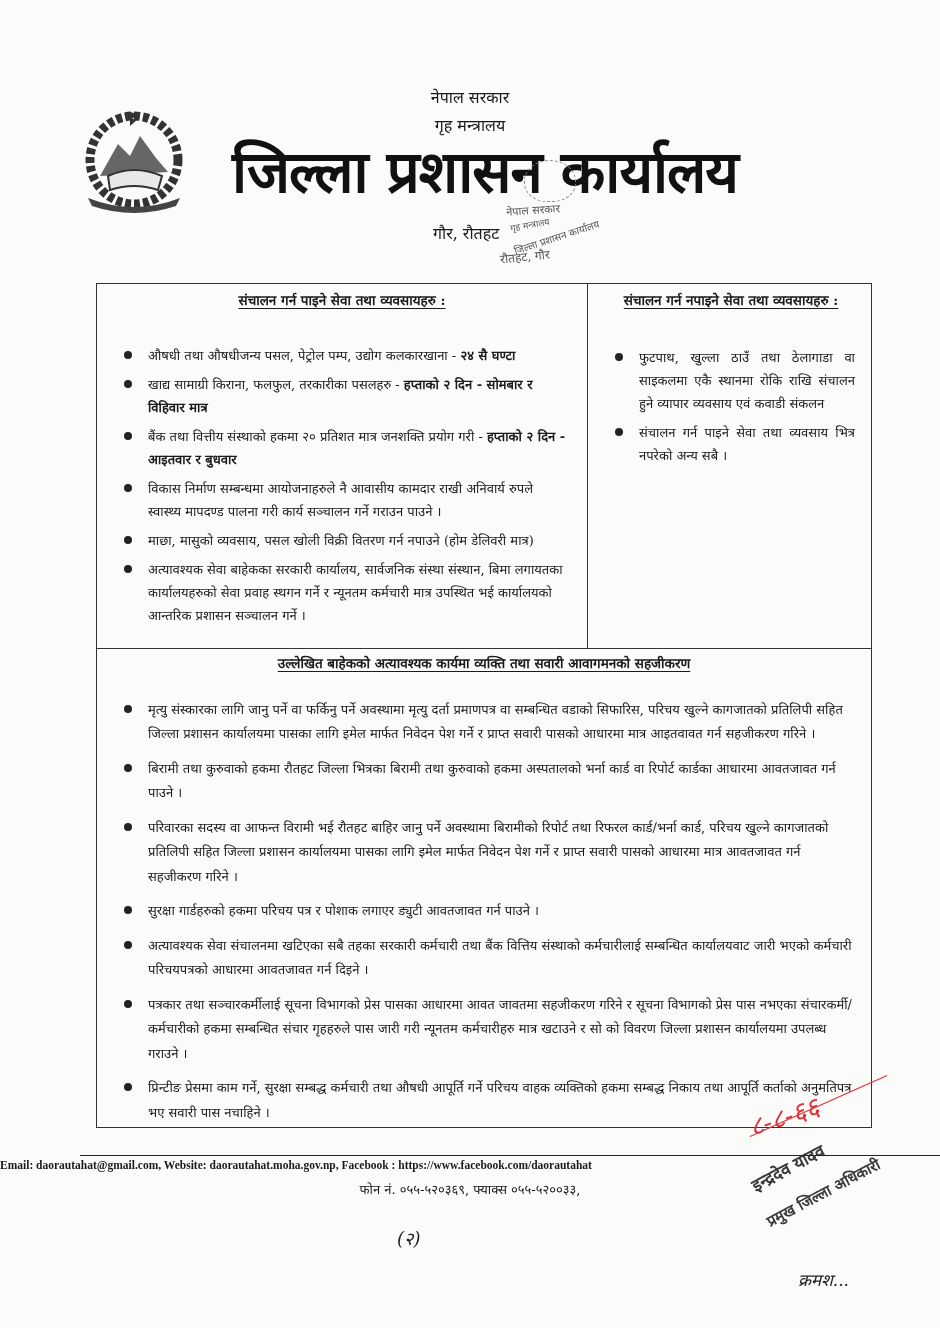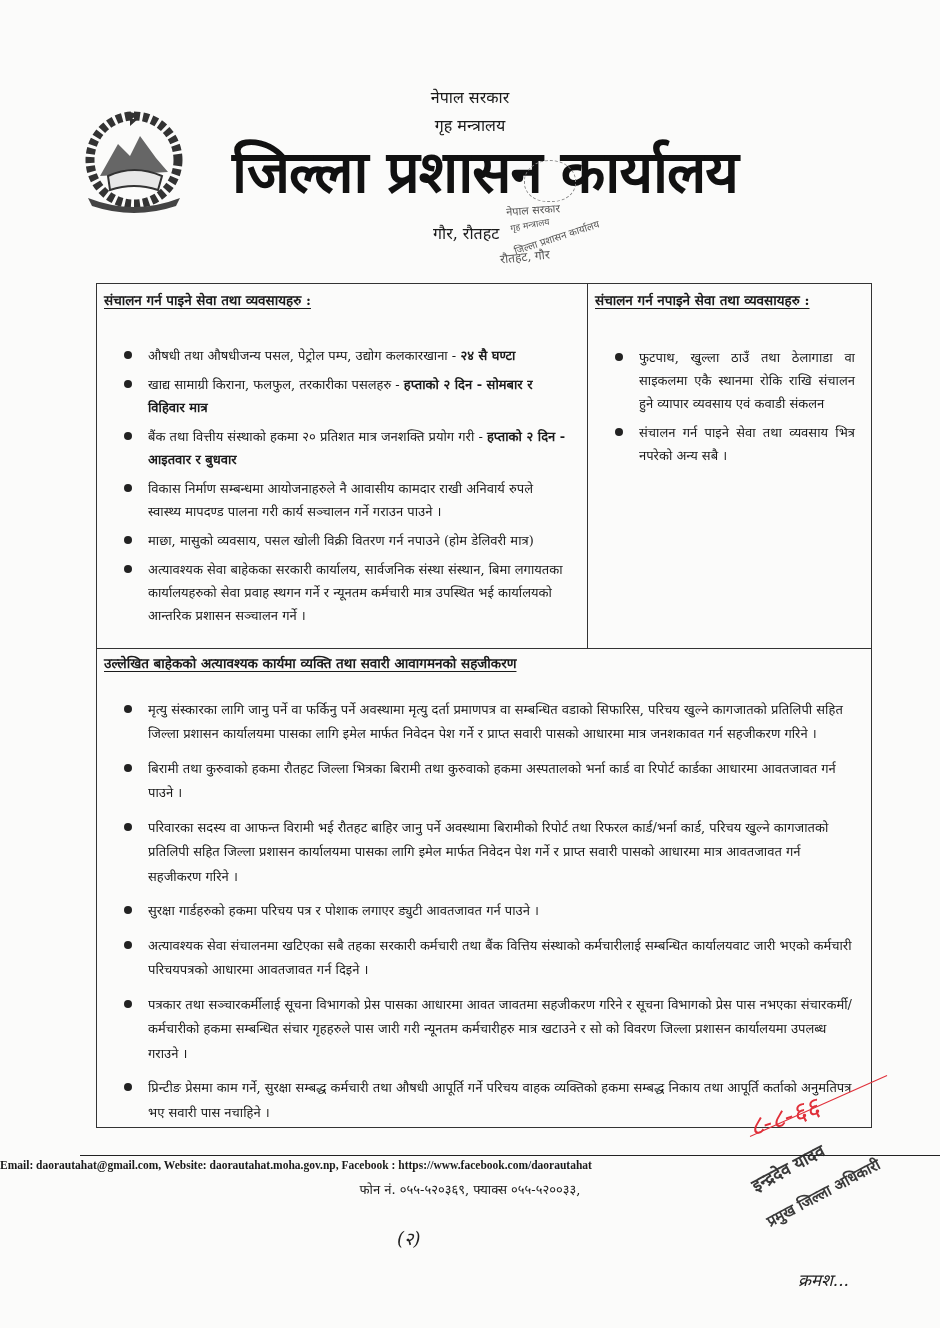--- a/index.html
+++ b/index.html
@@ -20,21 +20,21 @@
   .stamp .s1 { position: absolute; left: 8px; top: 42px; font-size: 11px; transform: rotate(-4deg); }
   .stamp .s2 { position: absolute; left: 12px; top: 58px; font-size: 9px; transform: rotate(-10deg); }
   .stamp .s3 { position: absolute; left: 14px; top: 70px; font-size: 10px; transform: rotate(-18deg); }
   .stamp .s4 { position: absolute; left: 2px; top: 88px; font-size: 12px; transform: rotate(-6deg); }
   .stamp .emblem { position: absolute; left: 26px; top: 0; width: 50px; height: 40px; border: 1px dashed #888; border-radius: 50% 50% 45% 45%; }
 
   .table { left: 96px; top: 283px; width: 776px; height: 845px; border: 1.5px solid #333; box-sizing: border-box; }
   .vdiv { left: 587px; top: 283px; width: 0; height: 365px; border-left: 1.5px solid #333; }
   .hdiv { left: 96px; top: 648px; width: 776px; height: 0; border-top: 1.5px solid #333; }
 
-  .sec-head { font-size: 13.5px; font-weight: bold; text-decoration: underline; text-underline-offset: 3px; }
+  .sec-head { font-size: 13.5px; font-weight: bold; text-decoration: underline; text-underline-offset: 3px; text-align: center; }
   ul.blist { list-style: none; margin: 12px; padding: 0; }
   ul.blist li { position: relative; padding-left: 32px; }
   ul.blist li .dot { position: absolute; left: 8px; top: 7px; width: 8px; height: 8px; border-radius: 50%; background: #222; }
   .leftcol { left: 104px; top: 289px; width: 476px; font-size: 13px; line-height: 23px; }
   .leftcol ul { margin-top: 32px; }
   .leftcol li { margin-bottom: 6px; }
   .rightcol { left: 595px; top: 289px; width: 272px; font-size: 13px; line-height: 23px; }
   .rightcol ul { margin-top: 34px; }
   .rightcol li { margin-bottom: 6px; padding-left: 22px; text-align: justify; }
   .rightcol li .dot { left: 2px; }
@@ -101,21 +101,21 @@
   <div class="sec-head">संचालन गर्न नपाइने सेवा तथा व्यवसायहरु :</div>
   <ul class="blist" id="prohibited-list">
       <li><span class="dot"></span><span>फुटपाथ, खुल्ला ठाउँ तथा ठेलागाडा वा साइकलमा एकै स्थानमा रोकि राखि संचालन हुने व्यापार व्यवसाय एवं कवाडी संकलन</span></li>
       <li><span class="dot"></span><span>संचालन गर्न पाइने सेवा तथा व्यवसाय भित्र नपरेको अन्य सबै ।</span></li>
     </ul>
 </div>
 
 <div class="abs bottomsec">
   <div class="sec-head">उल्लेखित बाहेकको अत्यावश्यक कार्यमा व्यक्ति तथा सवारी आवागमनको सहजीकरण</div>
   <ul class="blist" id="movement-list">
-      <li><span class="dot"></span><span>मृत्यु संस्कारका लागि जानु पर्ने वा फर्किनु पर्ने अवस्थामा मृत्यु दर्ता प्रमाणपत्र वा सम्बन्धित वडाको सिफारिस, परिचय खुल्ने कागजातको प्रतिलिपी सहित जिल्ला प्रशासन कार्यालयमा पासका लागि इमेल मार्फत निवेदन पेश गर्ने र प्राप्त सवारी पासको आधारमा मात्र जनशकावत गर्न सहजीकरण गरिने ।</span></li>
+      <li><span class="dot"></span><span>मृत्यु संस्कारका लागि जानु पर्ने वा फर्किनु पर्ने अवस्थामा मृत्यु दर्ता प्रमाणपत्र वा सम्बन्धित वडाको सिफारिस, परिचय खुल्ने कागजातको प्रतिलिपी सहित जिल्ला प्रशासन कार्यालयमा पासका लागि इमेल मार्फत निवेदन पेश गर्ने र प्राप्त सवारी पासको आधारमा मात्र आइतवावत गर्न सहजीकरण गरिने ।</span></li>
       <li><span class="dot"></span><span>बिरामी तथा कुरुवाको हकमा रौतहट जिल्ला भित्रका बिरामी तथा कुरुवाको हकमा अस्पतालको भर्ना कार्ड वा रिपोर्ट कार्डका आधारमा आवतजावत गर्न पाउने ।</span></li>
       <li><span class="dot"></span><span>परिवारका सदस्य वा आफन्त विरामी भई रौतहट बाहिर जानु पर्ने अवस्थामा बिरामीको रिपोर्ट तथा रिफरल कार्ड/भर्ना कार्ड, परिचय खुल्ने कागजातको प्रतिलिपी सहित जिल्ला प्रशासन कार्यालयमा पासका लागि इमेल मार्फत निवेदन पेश गर्ने र प्राप्त सवारी पासको आधारमा मात्र आवतजावत गर्न सहजीकरण गरिने ।</span></li>
       <li><span class="dot"></span><span>सुरक्षा गार्डहरुको हकमा परिचय पत्र र पोशाक लगाएर ड्युटी आवतजावत गर्न पाउने ।</span></li>
       <li><span class="dot"></span><span>अत्यावश्यक सेवा संचालनमा खटिएका सबै तहका सरकारी कर्मचारी तथा बैंक वित्तिय संस्थाको कर्मचारीलाई सम्बन्धित कार्यालयवाट जारी भएको कर्मचारी परिचयपत्रको आधारमा आवतजावत गर्न दिइने ।</span></li>
       <li><span class="dot"></span><span>पत्रकार तथा सञ्चारकर्मीलाई सूचना विभागको प्रेस पासका आधारमा आवत जावतमा सहजीकरण गरिने र सूचना विभागको प्रेस पास नभएका संचारकर्मी/कर्मचारीको हकमा सम्बन्धित संचार गृहहरुले पास जारी गरी न्यूनतम कर्मचारीहरु मात्र खटाउने र सो को विवरण जिल्ला प्रशासन कार्यालयमा उपलब्ध गराउने ।</span></li>
       <li><span class="dot"></span><span>प्रिन्टीङ प्रेसमा काम गर्ने, सुरक्षा सम्बद्ध कर्मचारी तथा औषधी आपूर्ति गर्ने परिचय वाहक व्यक्तिको हकमा सम्बद्ध निकाय तथा आपूर्ति कर्ताको अनुमतिपत्र भए सवारी पास नचाहिने ।</span></li>
     </ul>
 </div>
 
 <div class="abs sig">

